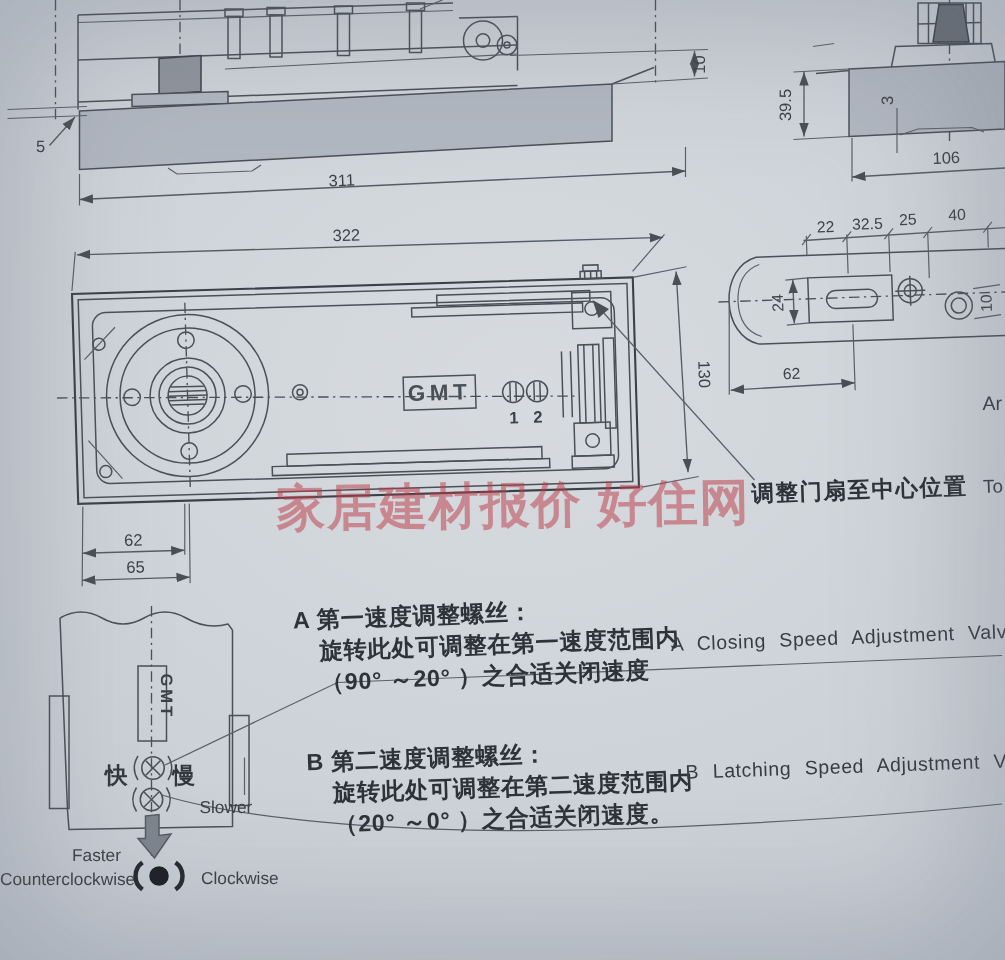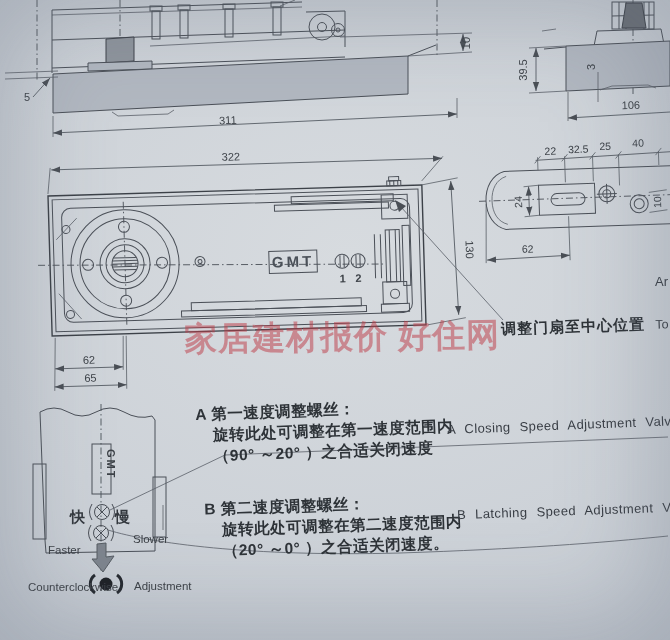--- a/index.html
+++ b/index.html
@@ -23,21 +23,21 @@
   .note-zh{position:absolute;color:#2e3338;font-size:15.5px;font-weight:600;line-height:21px;letter-spacing:.5px;white-space:nowrap;}
   .note-zh .ind{padding-left:17px;display:block;}
   .note-en{position:absolute;color:#383d44;font-size:13px;white-space:nowrap;word-spacing:5px;letter-spacing:.4px;}
   .legend-txt{position:absolute;color:#3c4046;font-size:11.5px;white-space:nowrap;}
   .cjk{position:absolute;color:#33383e;font-weight:600;white-space:nowrap;}
   .watermark{position:absolute;left:184px;top:315px;font-size:33px;font-weight:700;
     color:rgba(189,62,73,.52);letter-spacing:1px;white-space:nowrap;transform:rotate(-.8deg);}
   .center-note{position:absolute;left:501px;top:317px;white-space:nowrap;transform:rotate(-2deg);}
   .center-note .zh{font-size:15px;font-weight:600;color:#2e3338;letter-spacing:1px;}
   .center-note .en{font-size:12.5px;color:#383d44;margin-left:6px;}
-  .ar-txt{position:absolute;left:655px;top:274px;font-size:13px;color:#383d44;}
+  .ar-txt{position:absolute;left:655px;top:261px;font-size:13px;color:#383d44;}
 </style>
 </head>
 <body>
 
 <div class="page">
 
 <svg width="670" height="640" viewBox="0 0 670 640">
   <defs>
     <marker id="ar" markerWidth="11" markerHeight="8" refX="10" refY="4" orient="auto-start-reverse">
       <path d="M0,0.5 L10,4 L0,7.5 z" fill="#4a4f56"></path>
@@ -321,20 +321,20 @@
 
 <div class="note-zh" style="left:205px;top:494px;transform:rotate(-2deg);">
   <span>B 第二速度调整螺丝：</span>
   <span class="ind">旋转此处可调整在第二速度范围内</span>
   <span class="ind">（20° ～0° ）之合适关闭速度。</span>
 </div>
 <div class="note-en" style="left:457px;top:503px;transform:rotate(-2deg);">B Latching Speed Adjustment Valve</div>
 
 <div class="cjk" style="left:70px;top:508px;font-size:15px;">快</div>
 <div class="cjk" style="left:115px;top:508px;font-size:15px;">慢</div>
-<div class="legend-txt" style="left:48px;top:544px;">Faster</div>
-<div class="legend-txt" style="left:0px;top:581px;margin-left:28px;">Counterclockwise</div>
+<div class="legend-txt" style="left:48px;top:565px;">Faster</div>
+<div class="legend-txt" style="left:0px;top:581px;">Counterclockwise</div>
 <div class="legend-txt" style="left:133px;top:533px;">Slower</div>
-<div class="legend-txt" style="left:134px;top:580px;">Adjustment</div>
+<div class="legend-txt" style="left:134px;top:580px;">Clockwise</div>
 
 <div class="ar-txt">Ar</div>
 
 </div>
 
 </body></html>

